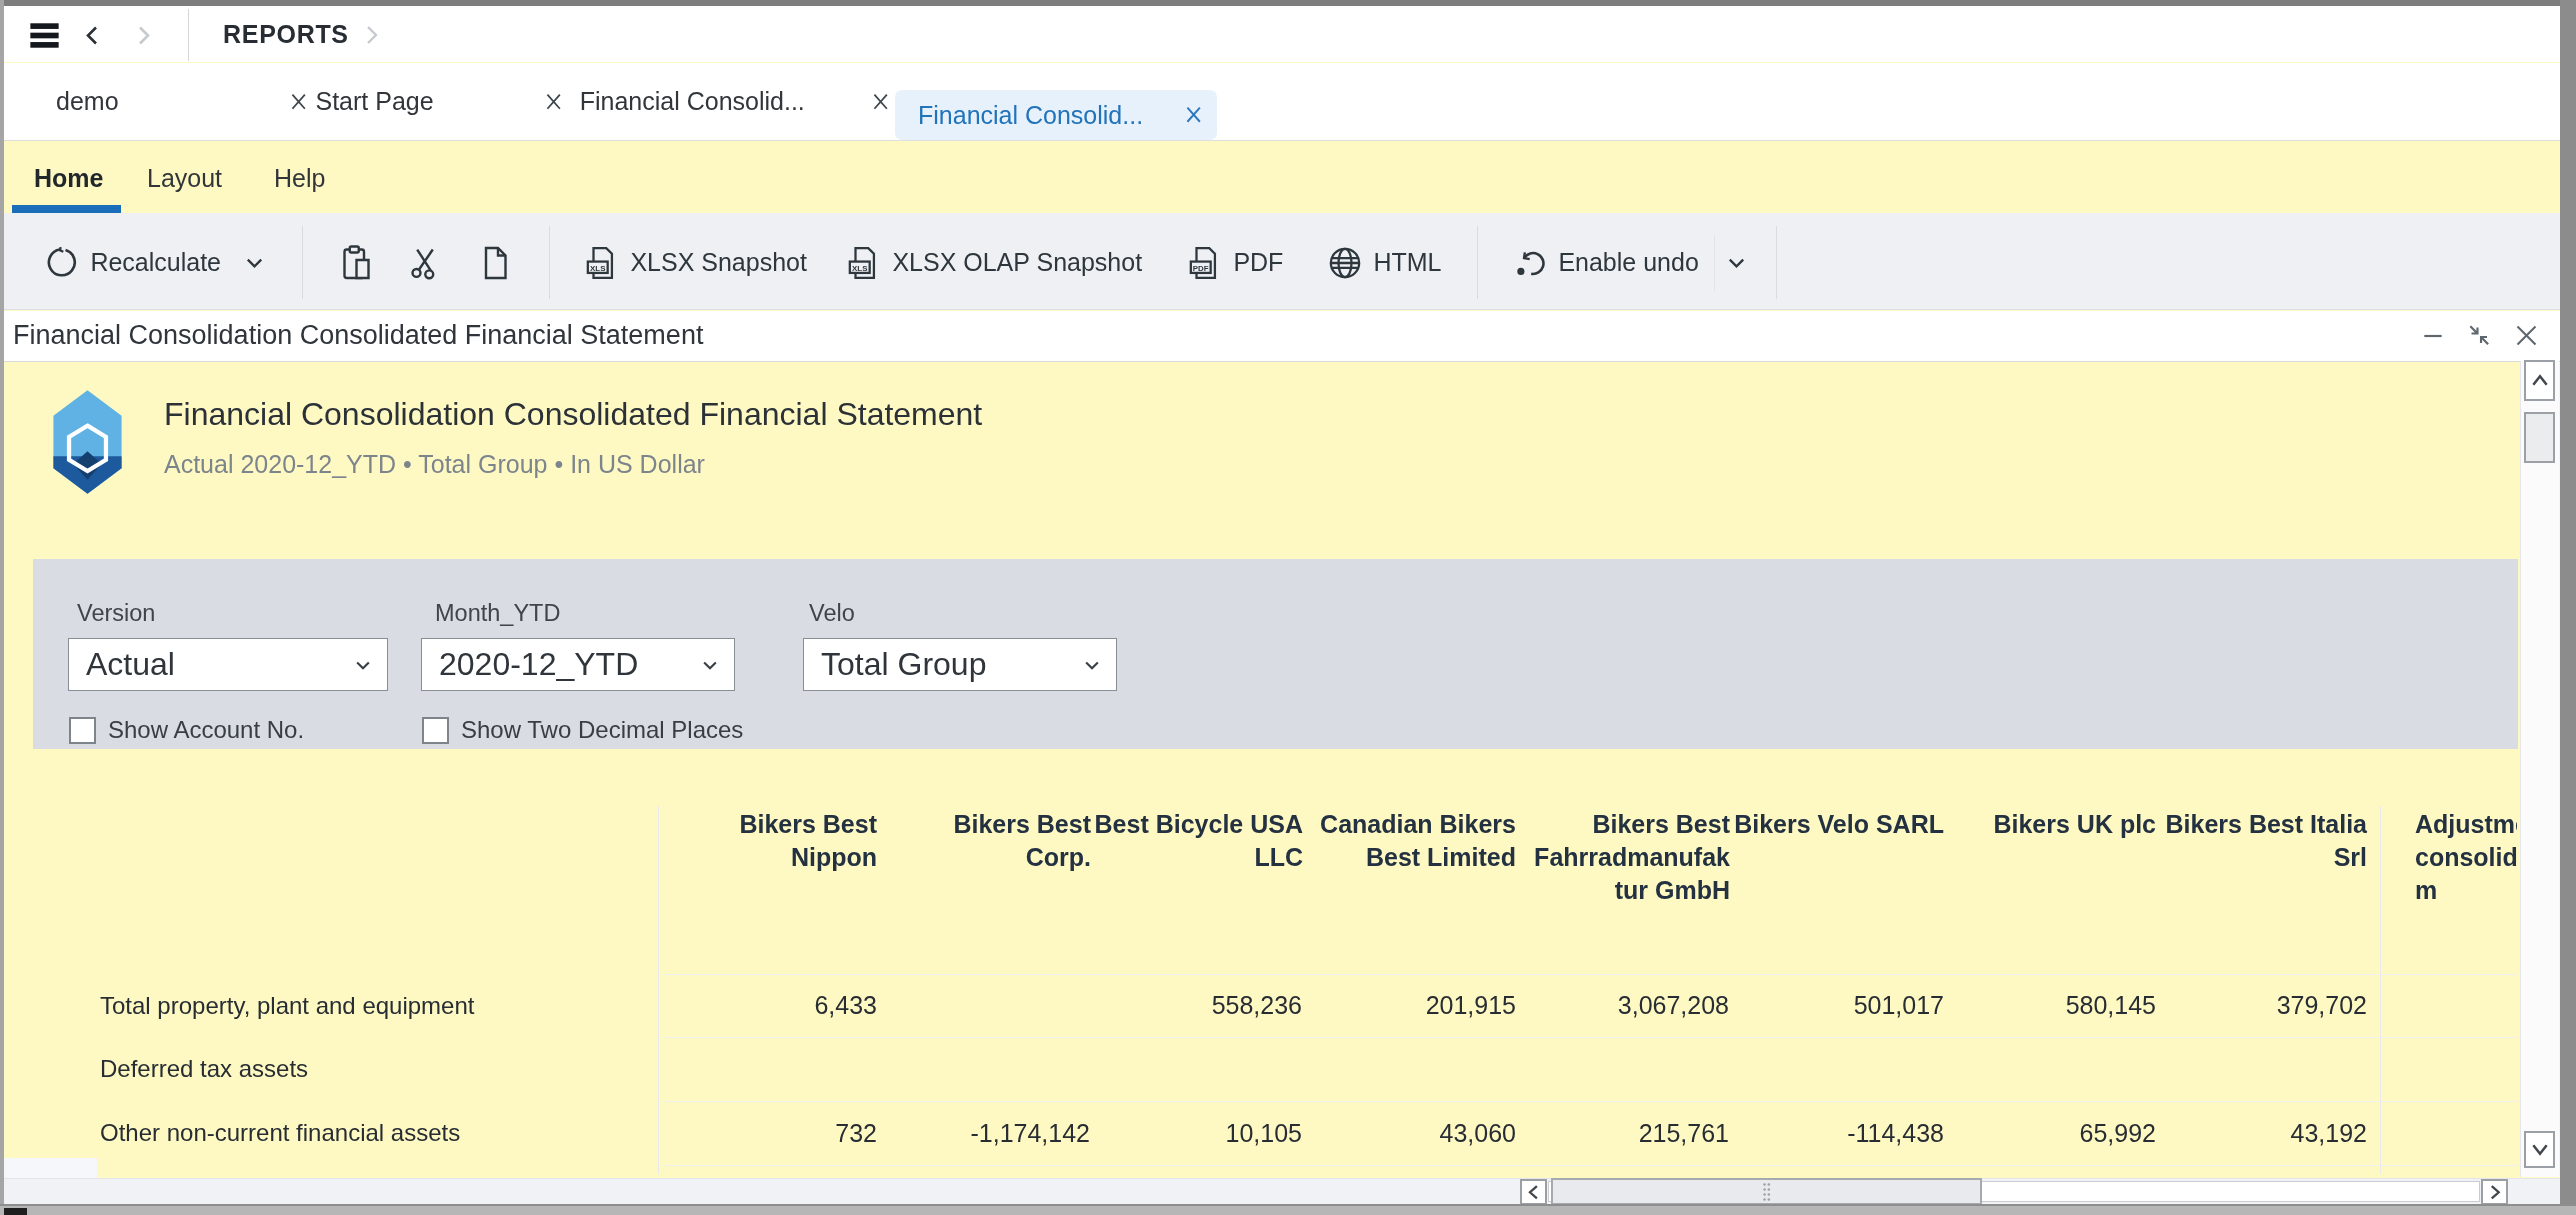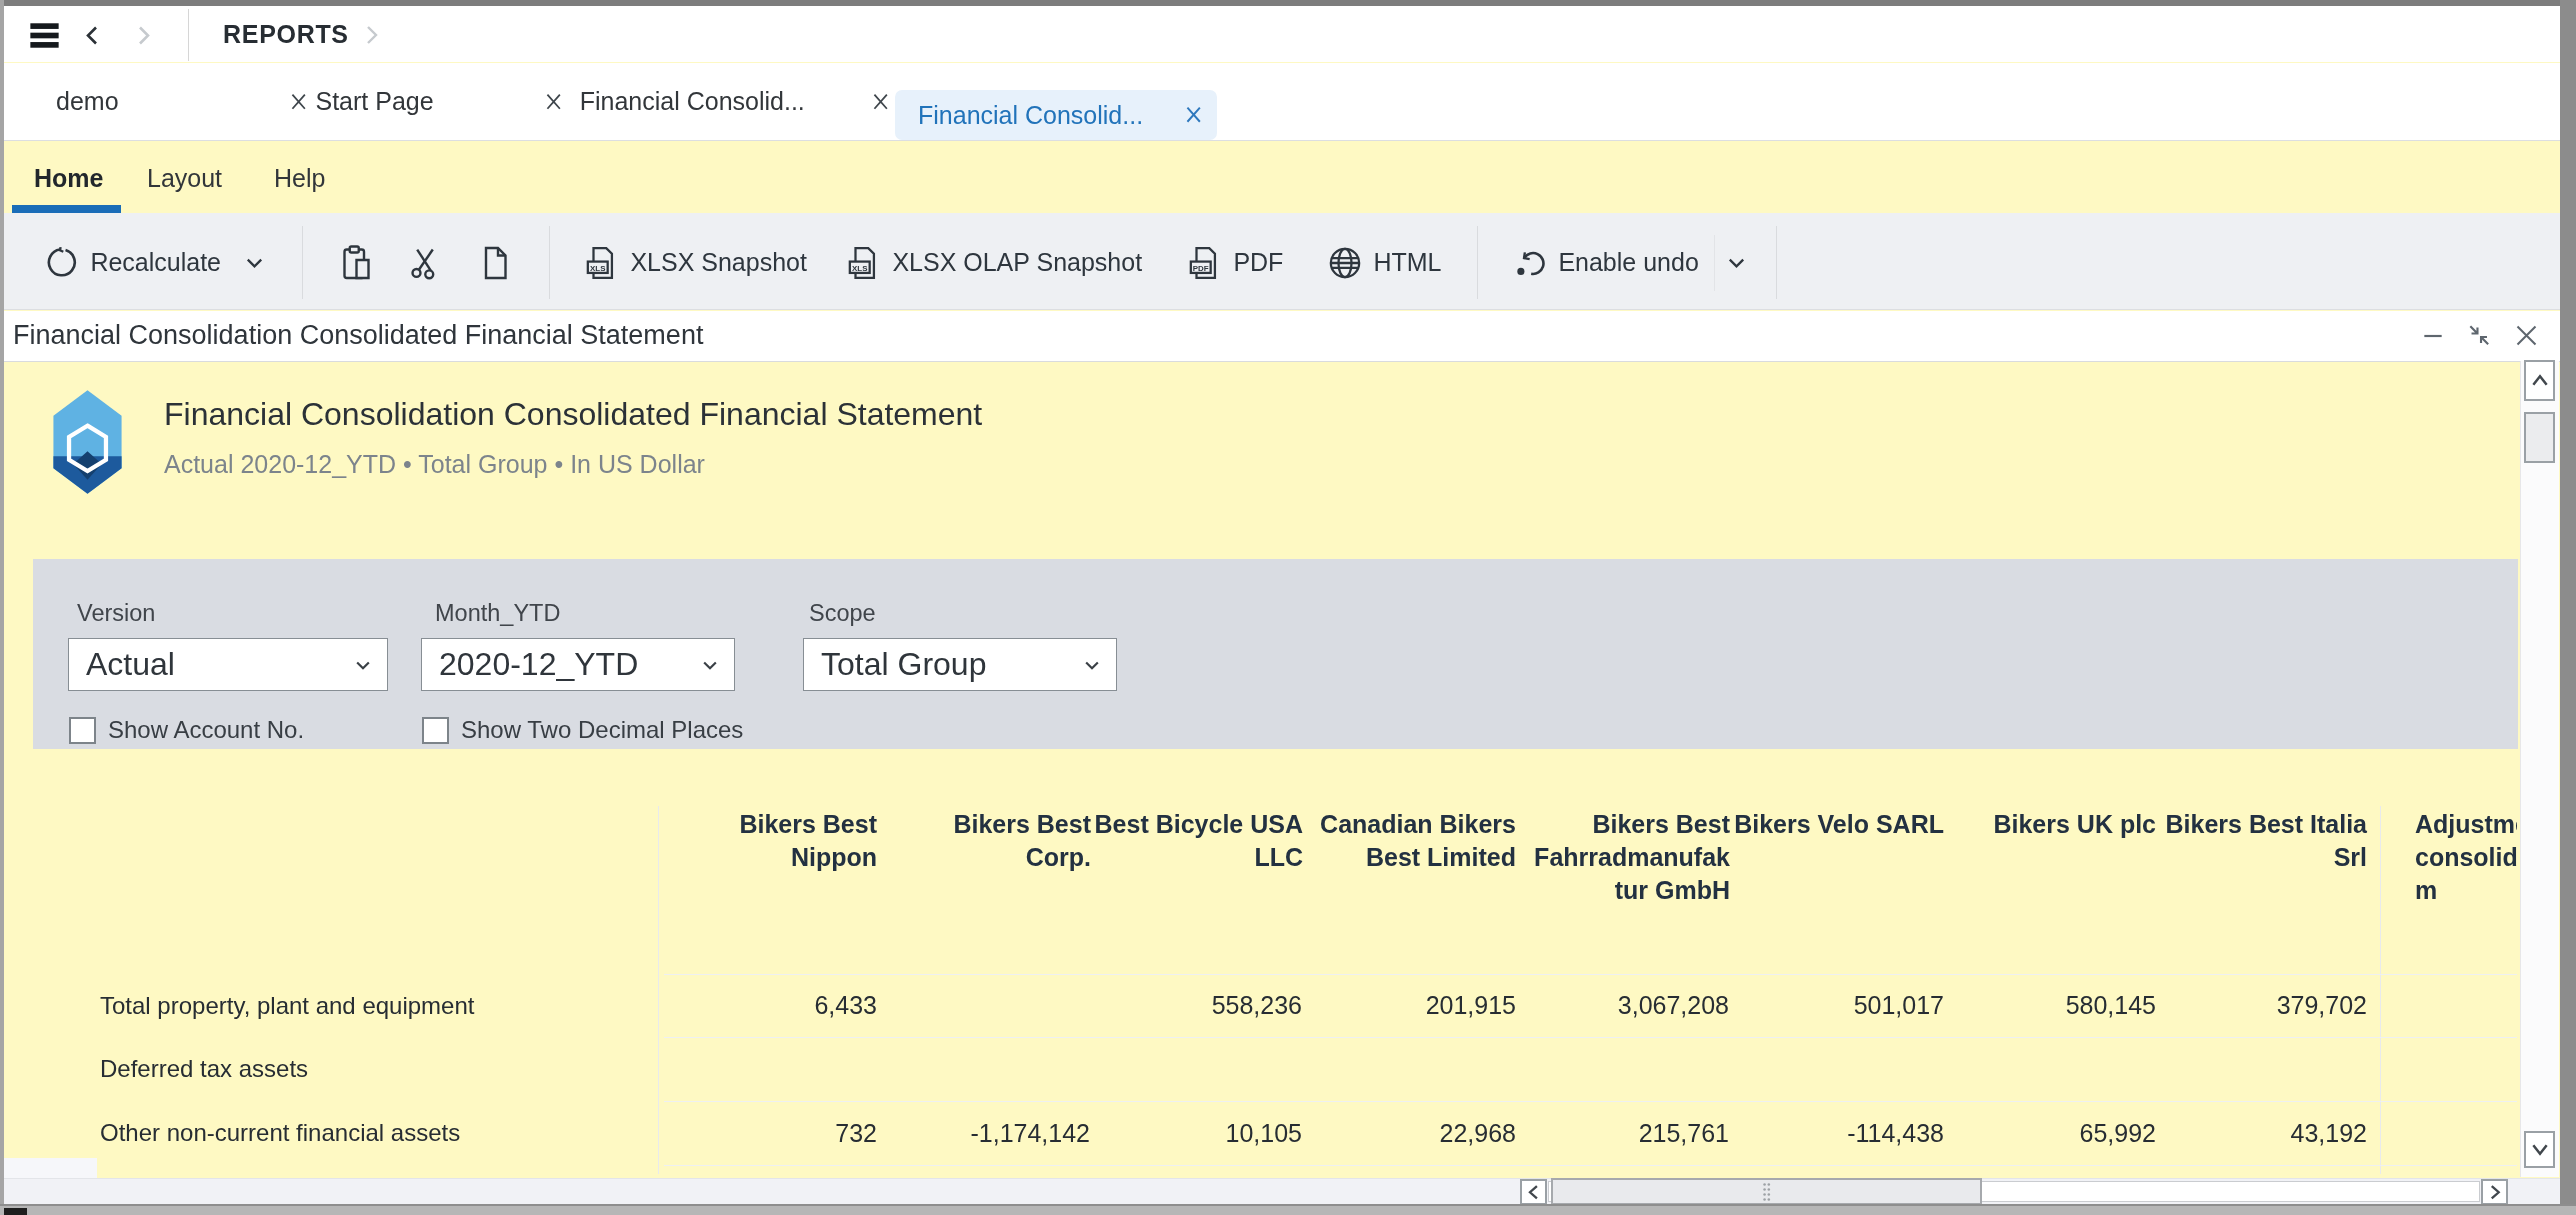--- a/index.html
+++ b/index.html
@@ -304,21 +304,21 @@
       <polygon points="50,88 70,106 50,128 30,106" fill="#14406f"></polygon>
       <polygon points="50,52 76,68 76,100 50,116 24,100 24,68" fill="none" stroke="#ffffff" stroke-width="6"></polygon>
     </svg>
   </div>
   <div class="abs report-title">Financial Consolidation Consolidated Financial Statement</div>
   <div class="abs report-subtitle">Actual 2020-12_YTD • Total Group • In US Dollar</div>
 
   <div class="abs filter-panel"></div>
   <div class="abs flabel fl-version">Version</div>
   <div class="abs flabel fl-month">Month_YTD</div>
-  <div class="abs flabel fl-scope">Scope</div>
+  <div class="abs flabel fl-scope">Velo</div>
   <div class="abs select sel-version">
     <span>Actual</span>
     <span class="chev">
       <svg width="20" height="20" viewBox="0 0 24 24" fill="none" stroke="currentColor" stroke-width="2.6">
           <polyline points="5 9 12 16 19 9"></polyline>
         </svg>
     </span>
   </div>
   <div class="abs select sel-month">
     <span>2020-12_YTD</span>
@@ -372,21 +372,21 @@
       <div class="gcell" style="left: 1303px; top: 974px; height: 63px;">201,915</div>
       <div class="gcell" style="left: 1516px; top: 974px; height: 63px;">3,067,208</div>
       <div class="gcell" style="left: 1731px; top: 974px; height: 63px;">501,017</div>
       <div class="gcell" style="left: 1943px; top: 974px; height: 63px;">580,145</div>
       <div class="gcell" style="left: 2154px; top: 974px; height: 63px;">379,702</div>
       <div class="rlabel" style="top: 1037px; height: 64px;">Deferred tax assets</div>
       <div class="rlabel" style="top: 1101px; height: 64px;">Other non-current financial assets</div>
       <div class="gcell" style="left: 664px; top: 1101px; height: 64px;">732</div>
       <div class="gcell" style="left: 877px; top: 1101px; height: 64px;">-1,174,142</div>
       <div class="gcell" style="left: 1089px; top: 1101px; height: 64px;">10,105</div>
-      <div class="gcell" style="left: 1303px; top: 1101px; height: 64px;">22,968</div>
+      <div class="gcell" style="left: 1303px; top: 1101px; height: 64px;">43,060</div>
       <div class="gcell" style="left: 1516px; top: 1101px; height: 64px;">215,761</div>
       <div class="gcell" style="left: 1731px; top: 1101px; height: 64px;">-114,438</div>
       <div class="gcell" style="left: 1943px; top: 1101px; height: 64px;">65,992</div>
       <div class="gcell" style="left: 2154px; top: 1101px; height: 64px;">43,192</div>
     </div>
 
   <div class="abs vsb-track"></div>
   <button class="abs iconbtn sbbtn vsb-up">
     <span>
       <svg width="20" height="17" viewBox="0 0 24 20" fill="none" stroke="currentColor" stroke-width="3">

